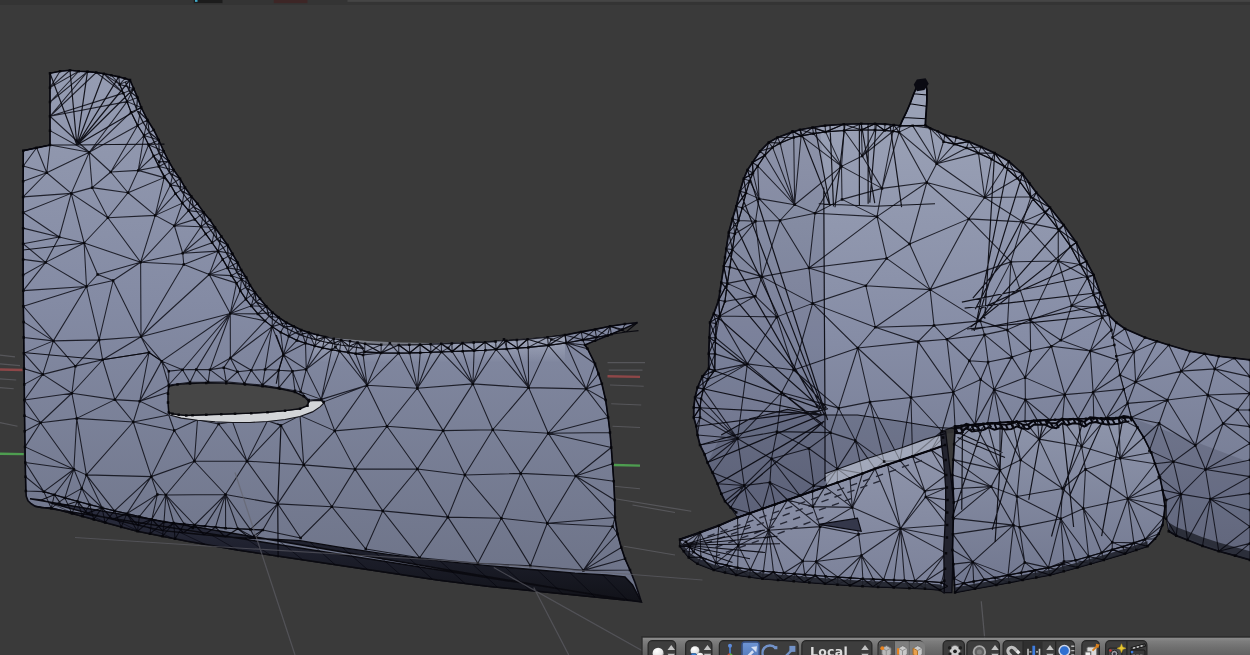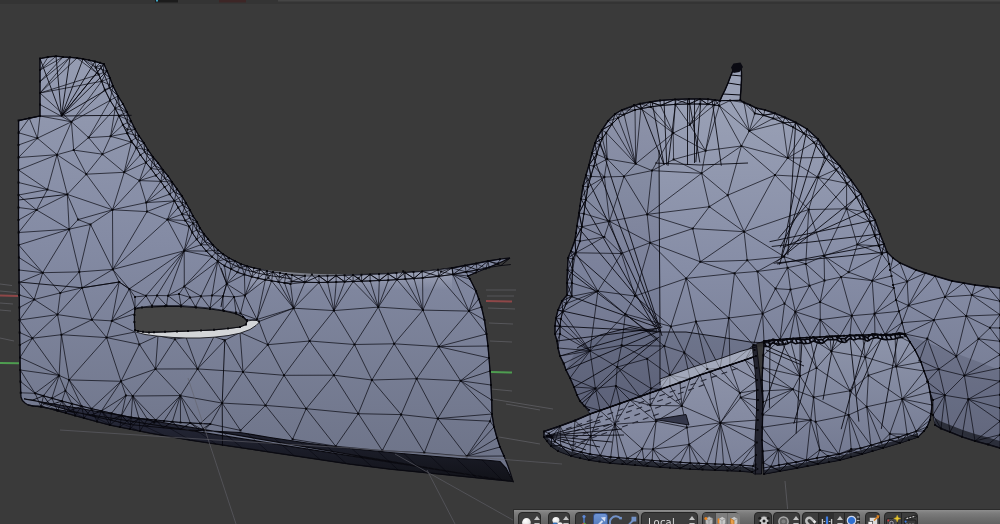--- a/index.html
+++ b/index.html
@@ -1,17 +1,17 @@
 <!DOCTYPE html>
 <html><head>
 <meta charset="utf-8">
 <style>
   html,body{margin:0;padding:0;background:#3a3a3a;width:1000px;height:524px;overflow:hidden;
     font-family:"DejaVu Sans","Liberation Sans",sans-serif;}
-  #stage{position:relative;width:1000px;height:524px;overflow:hidden;}
+  #stage{position:relative;width:1000px;height:524px;overflow:hidden;font-weight:bold;}
   #vp{position:absolute;left:0;top:0;}
   #toolbar{position:absolute;left:513px;top:509px;width:487px;height:15px;
     background:linear-gradient(#8e8e8e 0px,#7d7d7d 3px,#6f6f6f 8px,#606060 15px);
     border-top:1px solid #2b2b2b;border-left:1px solid #2f2f2f;box-sizing:border-box;}
   .grp{position:absolute;top:2px;height:18px;background:#3d3d3d;border:1px solid #262626;
     border-radius:4px;box-sizing:border-box;}
   .grp.lite{background:#6a6a6a;}
   .btn{position:absolute;top:0;height:17px;box-sizing:border-box;}
   .btn.blue{background:linear-gradient(#6e94d4,#4e74b4);border:1px solid #35508a;border-radius:3px;}
   .btn.dark2{background:#4f4f4f;}

